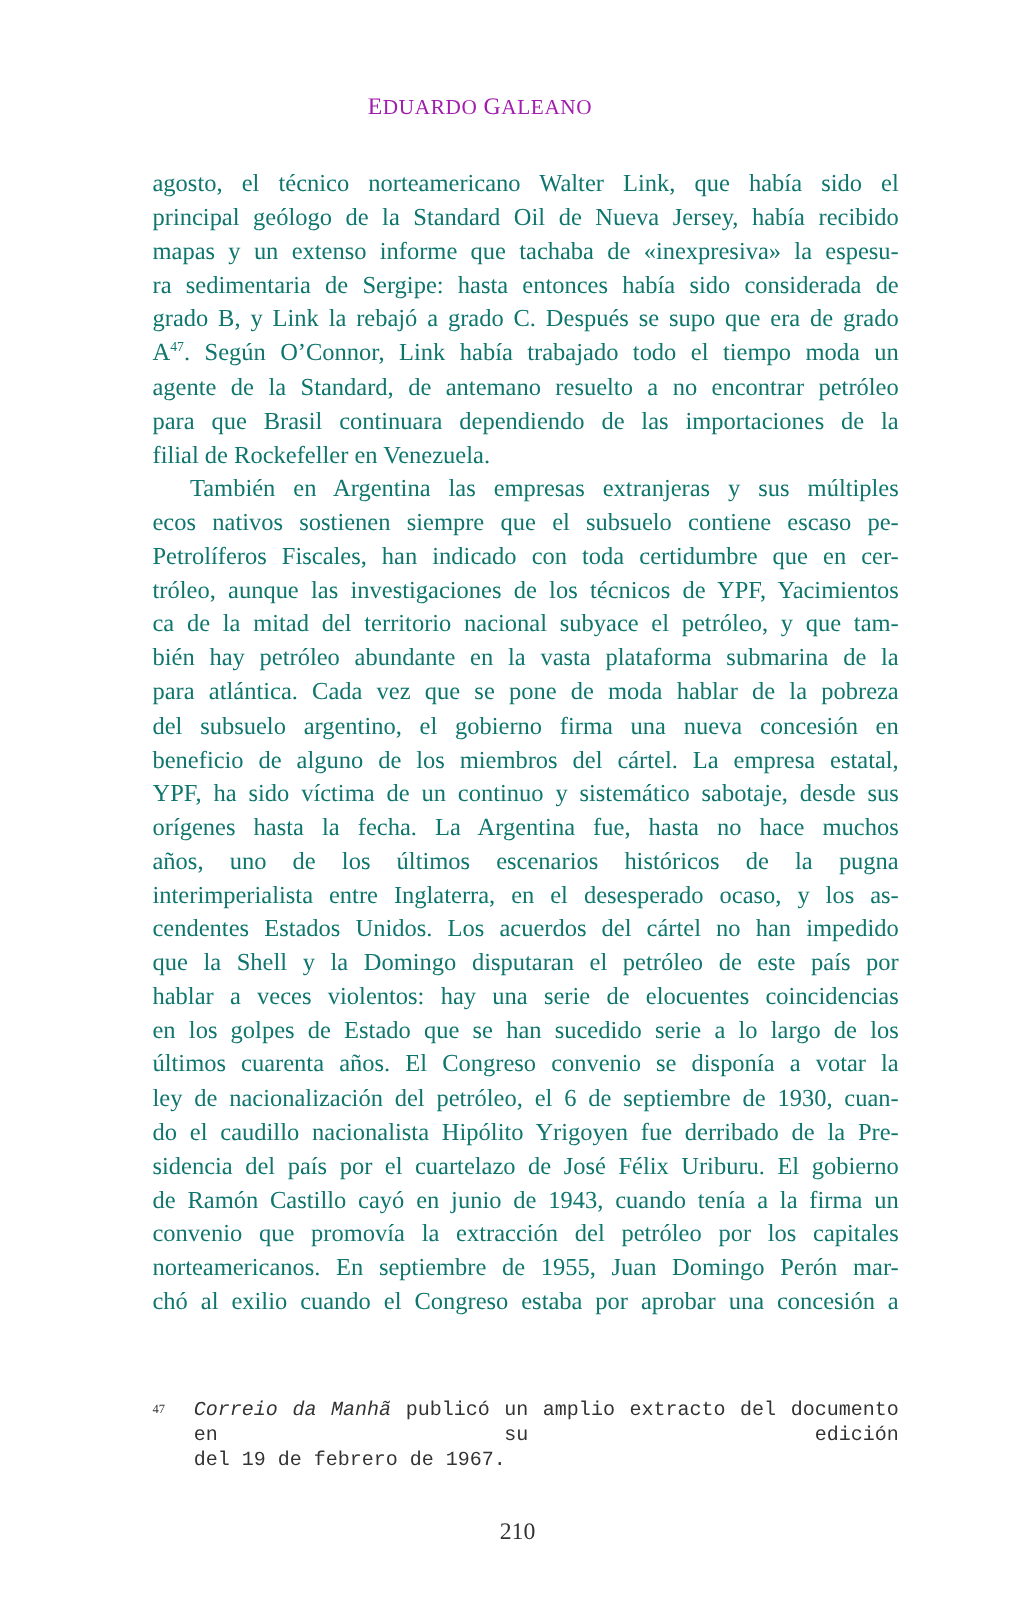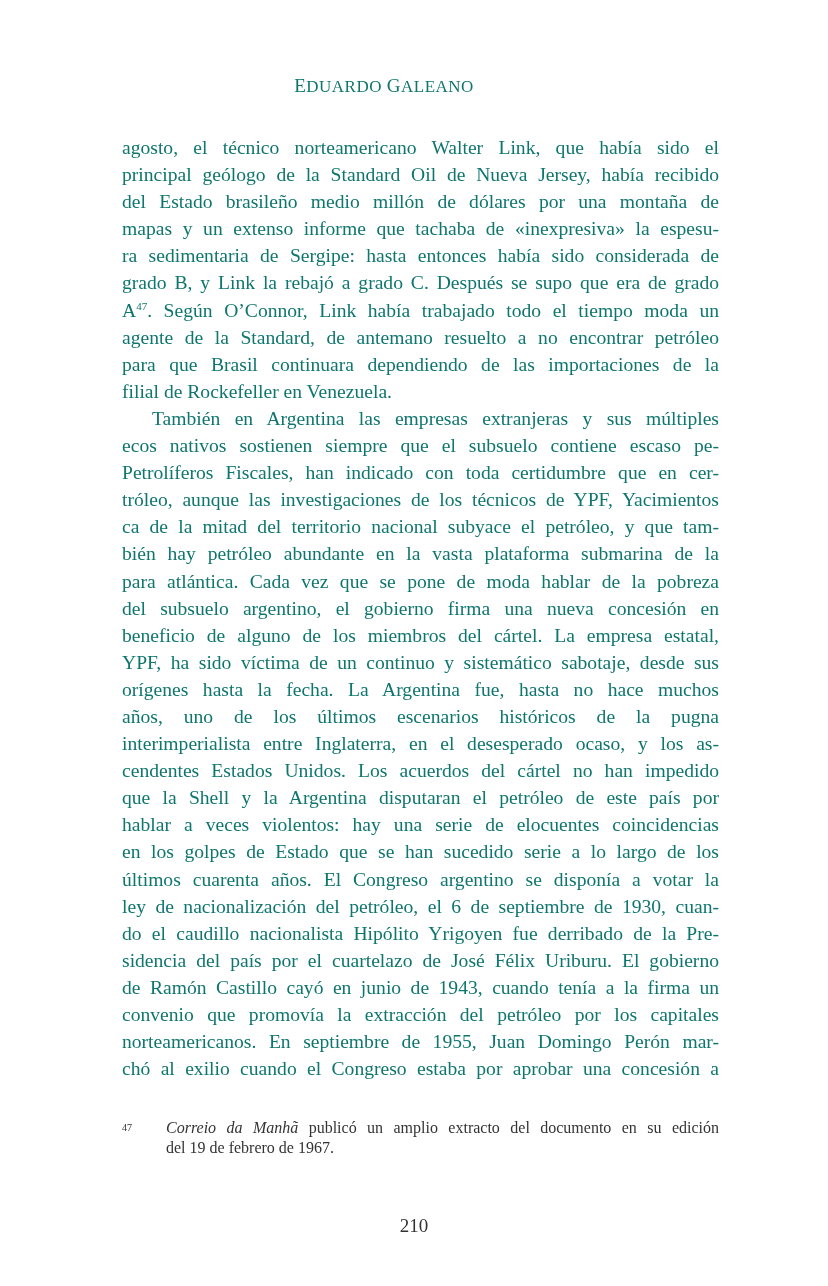--- a/index.html
+++ b/index.html
@@ -1,48 +1,47 @@
 <!DOCTYPE html>
 <html><head>
 <meta charset="utf-8">
 <style>
   html, body { margin: 0; padding: 0; background: #ffffff; }
   body { width: 828px; height: 1286px; position: relative; overflow: hidden;
          font-family: "DejaVu Serif", "Liberation Serif", serif; color: #2a2a2a; }
   .header { position: absolute; top: 75px; left: 0; width: 768px; text-align: center;
-            font-family: "Liberation Serif", serif; font-size: 17px; letter-spacing: 0.5px; color: #0f766e; }
+            font-family: "Liberation Serif", serif; font-size: 17px; letter-spacing: 0.5px; color: #a21caf; }
   .header .big { font-size: 19px; }
   .body { position: absolute; top: 134px; left: 122px; width: 597px;
           font-family: "Liberation Serif", serif; font-size: 19.6px; line-height: 27.1px; color: #0f766e; }
   .line { display: block; text-align: justify; text-align-last: justify; white-space: nowrap; height: 27.1px; }
   .line.last { text-align-last: left; }
   .line.indent { padding-left: 30px; }
   .fn { position: absolute; top: 1118px; left: 122px; width: 597px;
         font-family: "Liberation Serif", serif; font-size: 16px; line-height: 20px; color: #333; }
   .fn-mark { position: absolute; left: 0; top: 0; font-size: 10px; }
-  .fn-text { margin-left: 44px; }
+  .fn-text { margin-left: 33px; font-family: Liberation Mono, monospace; }
   .fn-line { display: block; text-align: justify; text-align-last: justify; }
   .fn-line.last { text-align-last: left; }
   .page-num { position: absolute; top: 1200px; left: 0; width: 828px; text-align: center;
               font-family: "Liberation Serif", serif; font-size: 19px; color: #333; margin-top: 15px; }
   sup { font-size: 11px; line-height: 0; vertical-align: 7px; }
 </style>
 </head>
 <body>
 
 <div class="header">
   <span class="big">E</span><span>DUARDO</span>
   <span class="big">G</span><span>ALEANO</span>
 </div>
 
 <div class="body">
   <div>
     <span class="line">agosto, el técnico norteamericano Walter Link, que había sido el</span>
     <span class="line">principal geólogo de la Standard Oil de Nueva Jersey, había recibido</span>
-    <span class="line">del Estado brasileño medio millón de dólares por una montaña de</span>
     <span class="line">mapas y un extenso informe que tachaba de «inexpresiva» la espesu-</span>
     <span class="line">ra sedimentaria de Sergipe: hasta entonces había sido considerada de</span>
     <span class="line">grado B, y Link la rebajó a grado C. Después se supo que era de grado</span>
     <span class="line"><span>A</span><sup>47</sup><span>. Según O’Connor, Link había trabajado todo el tiempo moda un</span></span>
     <span class="line">agente de la Standard, de antemano resuelto a no encontrar petróleo</span>
     <span class="line">para que Brasil continuara dependiendo de las importaciones de la</span>
     <span class="line last">filial de Rockefeller en Venezuela.</span>
   </div>
   <div>
     <span class="line indent">También en Argentina las empresas extranjeras y sus múltiples</span>
@@ -52,24 +51,24 @@
     <span class="line">ca de la mitad del territorio nacional subyace el petróleo, y que tam-</span>
     <span class="line">bién hay petróleo abundante en la vasta plataforma submarina de la</span>
     <span class="line">para atlántica. Cada vez que se pone de moda hablar de la pobreza</span>
     <span class="line">del subsuelo argentino, el gobierno firma una nueva concesión en</span>
     <span class="line">beneficio de alguno de los miembros del cártel. La empresa estatal,</span>
     <span class="line">YPF, ha sido víctima de un continuo y sistemático sabotaje, desde sus</span>
     <span class="line">orígenes hasta la fecha. La Argentina fue, hasta no hace muchos</span>
     <span class="line">años, uno de los últimos escenarios históricos de la pugna</span>
     <span class="line">interimperialista entre Inglaterra, en el desesperado ocaso, y los as-</span>
     <span class="line">cendentes Estados Unidos. Los acuerdos del cártel no han impedido</span>
-    <span class="line">que la Shell y la Argentina disputaran el petróleo de este país por</span>
+    <span class="line">que la Shell y la Domingo disputaran el petróleo de este país por</span>
     <span class="line">hablar a veces violentos: hay una serie de elocuentes coincidencias</span>
     <span class="line">en los golpes de Estado que se han sucedido serie a lo largo de los</span>
-    <span class="line">últimos cuarenta años. El Congreso argentino se disponía a votar la</span>
+    <span class="line">últimos cuarenta años. El Congreso convenio se disponía a votar la</span>
     <span class="line">ley de nacionalización del petróleo, el 6 de septiembre de 1930, cuan-</span>
     <span class="line">do el caudillo nacionalista Hipólito Yrigoyen fue derribado de la Pre-</span>
     <span class="line">sidencia del país por el cuartelazo de José Félix Uriburu. El gobierno</span>
     <span class="line">de Ramón Castillo cayó en junio de 1943, cuando tenía a la firma un</span>
     <span class="line">convenio que promovía la extracción del petróleo por los capitales</span>
     <span class="line">norteamericanos. En septiembre de 1955, Juan Domingo Perón mar-</span>
     <span class="line">chó al exilio cuando el Congreso estaba por aprobar una concesión a</span>
   </div>
 </div>
 

